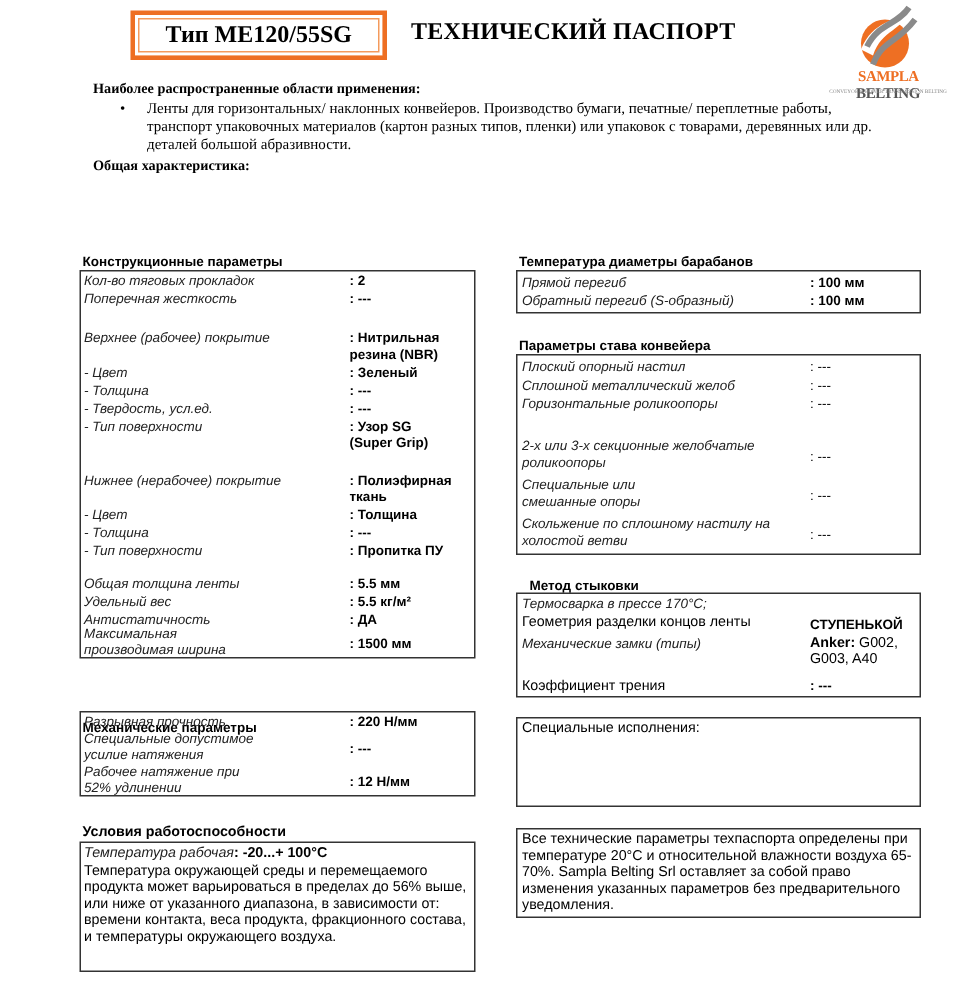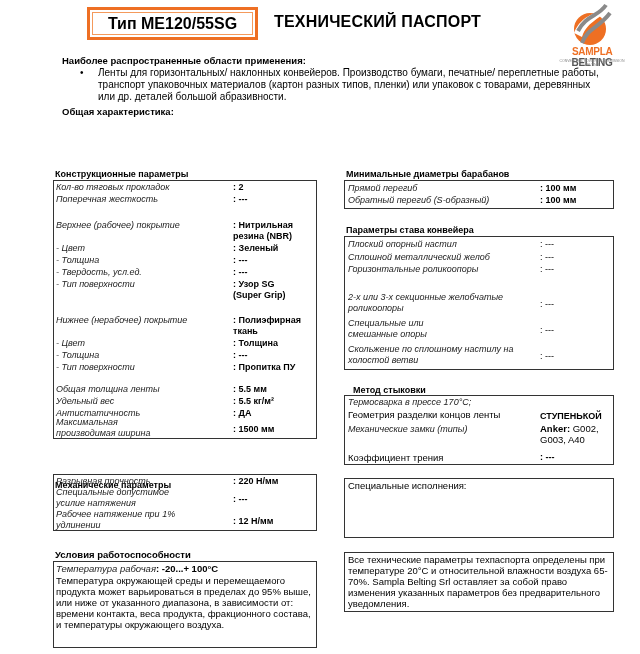--- a/index.html
+++ b/index.html
@@ -1,17 +1,17 @@
 <!DOCTYPE html>
 <html><head>
 <meta charset="utf-8">
 <style>
   html, body { margin:0; padding:0; background:#fff; }
   body { width:640px; height:654px; position:relative; font-family:"Liberation Sans", sans-serif; color:#000; overflow:hidden; }
-  .abs { position:absolute; }
+  .abs { position:absolute;font-family:Liberation Serif, serif; }
   .type-box { left:87px; top:7px; width:171px; height:33px; border:3px solid #ee6f23; box-shadow: inset 0 0 0 2px #fff, inset 0 0 0 3px #f49a5c; box-sizing:border-box; display:flex; align-items:center; justify-content:center; font-weight:bold; font-size:16px; }
   .doc-title { left:274px; top:13px; font-size:16px; font-weight:bold; letter-spacing:0.2px; }
   .logo { left:552px; top:3px; width:80px; height:66px; }
   .logo-text { position:absolute; left:0; top:43px; width:80px; text-align:center; font-weight:bold; font-size:10px; color:#ee6f23; letter-spacing:-0.3px; }
   .logo-text .b { color:#555; }
   .logo-sub { position:absolute; left:0; top:56px; width:80px; text-align:center; font-size:3.5px; color:#888; }
   .h-bold { font-weight:bold; font-size:9.5px; }
   .intro { left:62px; top:55px; }
   .bullet { left:80px; top:67px; font-size:10px; line-height:12px; width:520px; }
   .bullet .dot { position:absolute; left:0; top:0; }
@@ -83,30 +83,30 @@
   <div class="row val" style="left:233px;top:424px">: 1500 мм</div>
 </div>
 
 <div class="sec-title" style="left:55px;top:480px">Механические параметры</div>
 <div class="box" style="left:53px;top:474px;width:264px;height:57px"></div>
 <div>
   <div class="row lab" style="left:56px;top:476px">Разрывная прочность</div>
   <div class="row val" style="left:233px;top:476px">: 220 Н/мм</div>
   <div class="row lab" style="left:56px;top:487px;width:130px">Специальные допустимое усилие натяжения</div>
   <div class="row val" style="left:233px;top:494px">: ---</div>
-  <div class="row lab" style="left:56px;top:509px;width:120px">Рабочее натяжение при 1% удлинении</div>
+  <div class="row lab" style="left:56px;top:509px;width:120px">Рабочее натяжение при 52% удлинении</div>
   <div class="row val" style="left:233px;top:516px">: 12 Н/мм</div>
 </div>
 
 <div class="sec-title" style="left:55px;top:549px;font-size:9.5px">Условия работоспособности</div>
 <div class="box" style="left:53px;top:561px;width:264px;height:87px"></div>
 <div class="row plain" style="left:56px;top:563px;width:258px"><span class="lab">Температура рабочая</span><span class="val">: -20...+ 100°C</span></div>
-<div class="row plain" style="left:56px;top:575px;width:258px">Температура окружающей среды и перемещаемого продукта может варьироваться в пределах до 95% выше, или ниже от указанного диапазона, в зависимости от: времени контакта, веса продукта, фракционного состава, и температуры окружающего воздуха.</div>
+<div class="row plain" style="left:56px;top:575px;width:258px">Температура окружающей среды и перемещаемого продукта может варьироваться в пределах до 56% выше, или ниже от указанного диапазона, в зависимости от: времени контакта, веса продукта, фракционного состава, и температуры окружающего воздуха.</div>
 
-<div class="sec-title" style="left:346px;top:169px">Минимальные диаметры барабанов</div>
+<div class="sec-title" style="left:346px;top:169px">Температура диаметры барабанов</div>
 <div class="box" style="left:344px;top:180px;width:270px;height:29px"></div>
 <div>
   <div class="row lab" style="left:348px;top:183px">Прямой перегиб</div>
   <div class="row val" style="left:540px;top:183px">: 100 мм</div>
   <div class="row lab" style="left:348px;top:195px">Обратный перегиб (S-образный)</div>
   <div class="row val" style="left:540px;top:195px">: 100 мм</div>
 </div>
 
 <div class="sec-title" style="left:346px;top:225px">Параметры става конвейера</div>
 <div class="box" style="left:344px;top:236px;width:270px;height:134px"></div>

